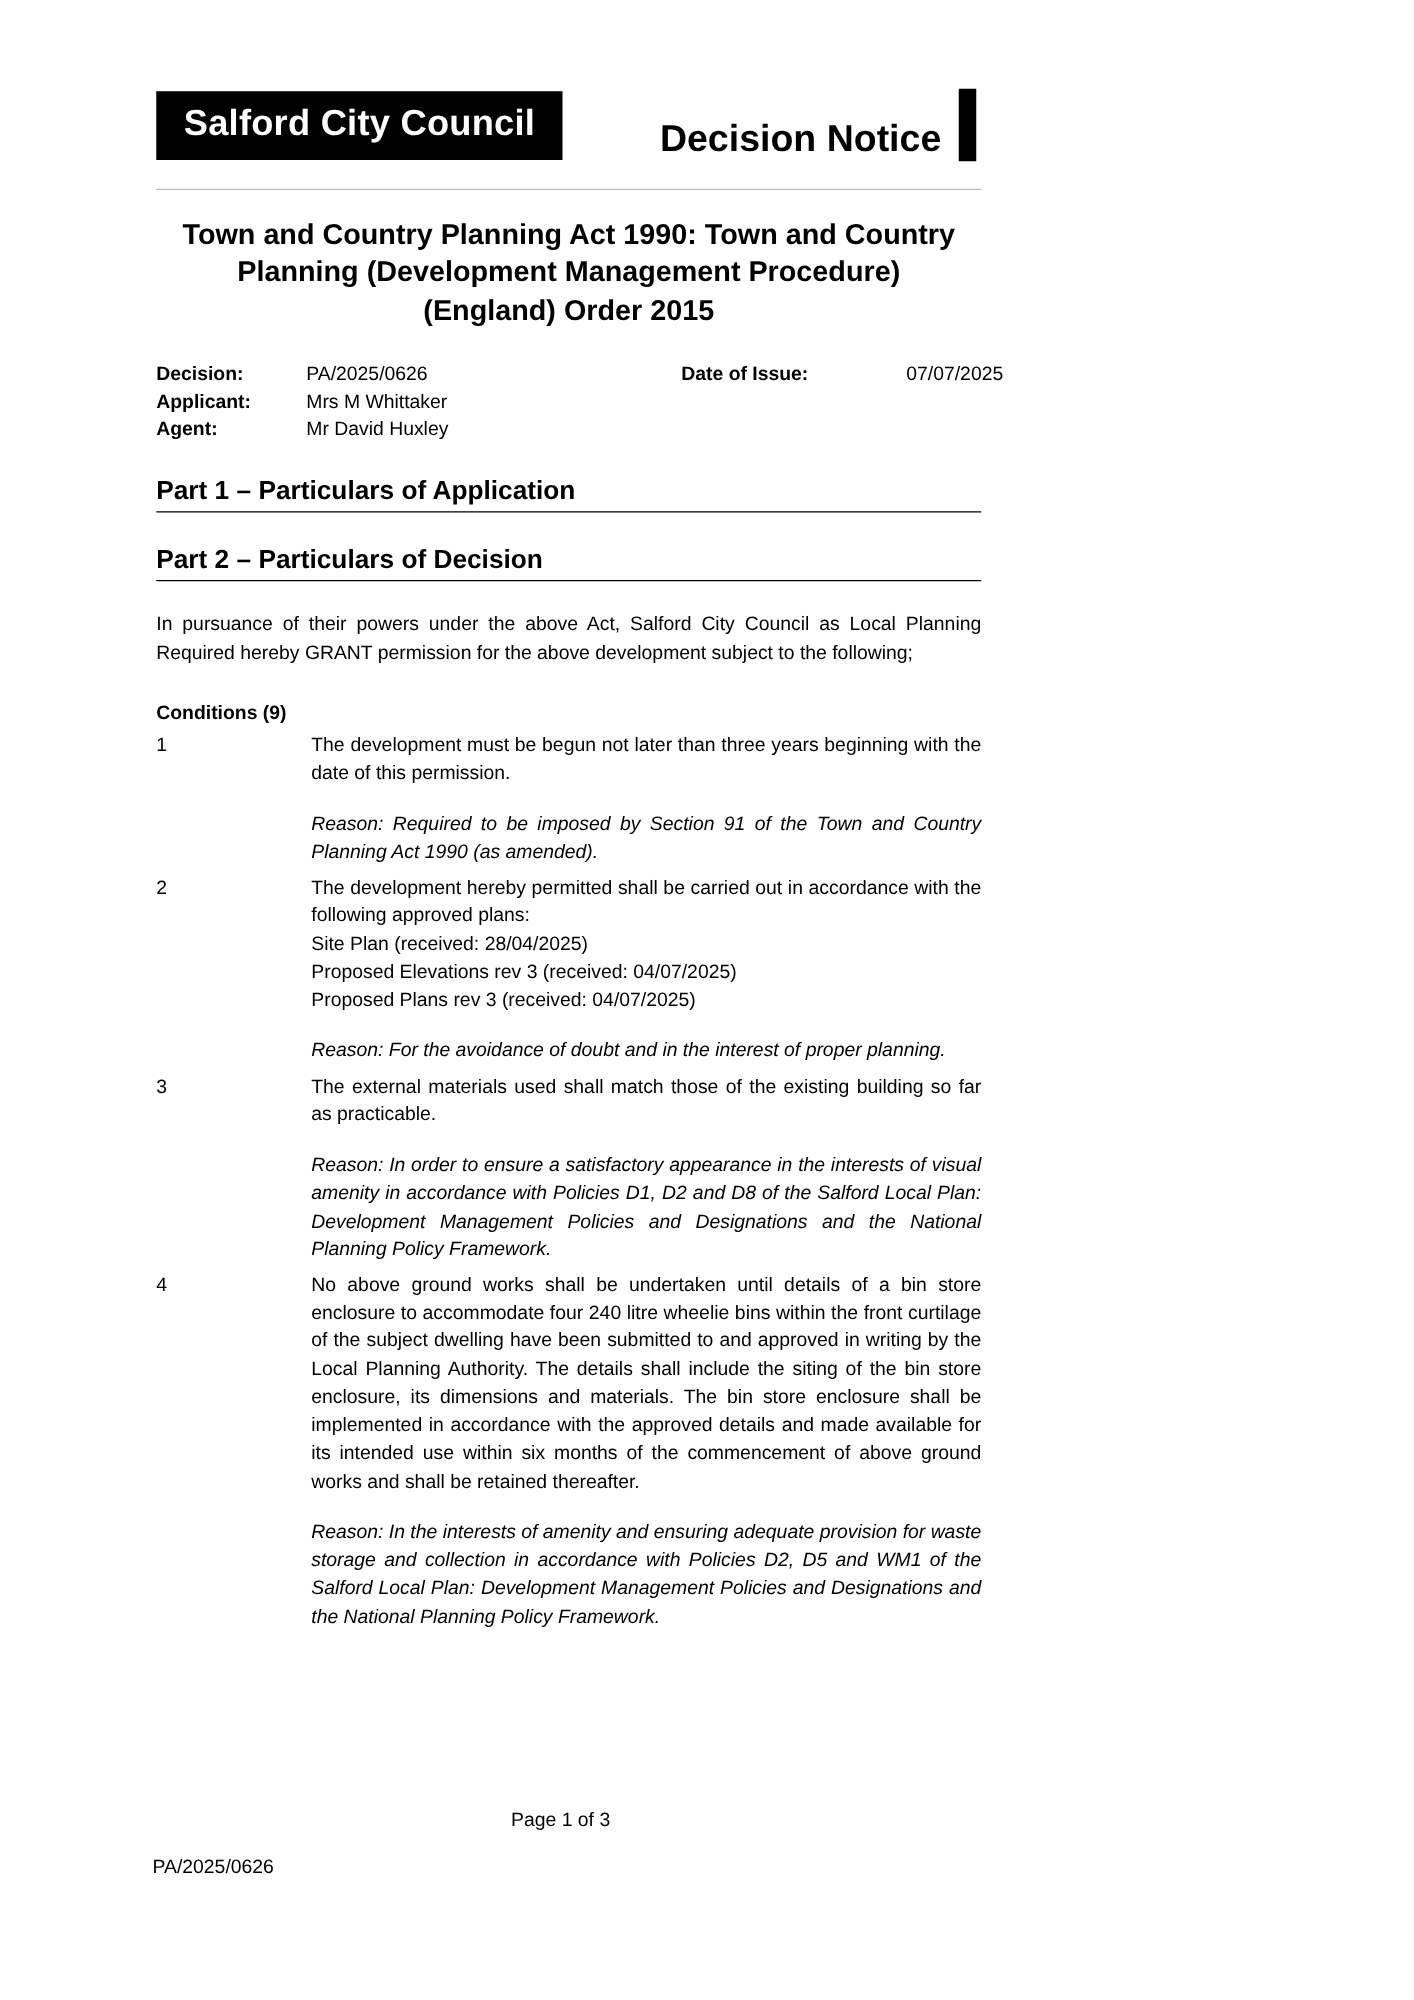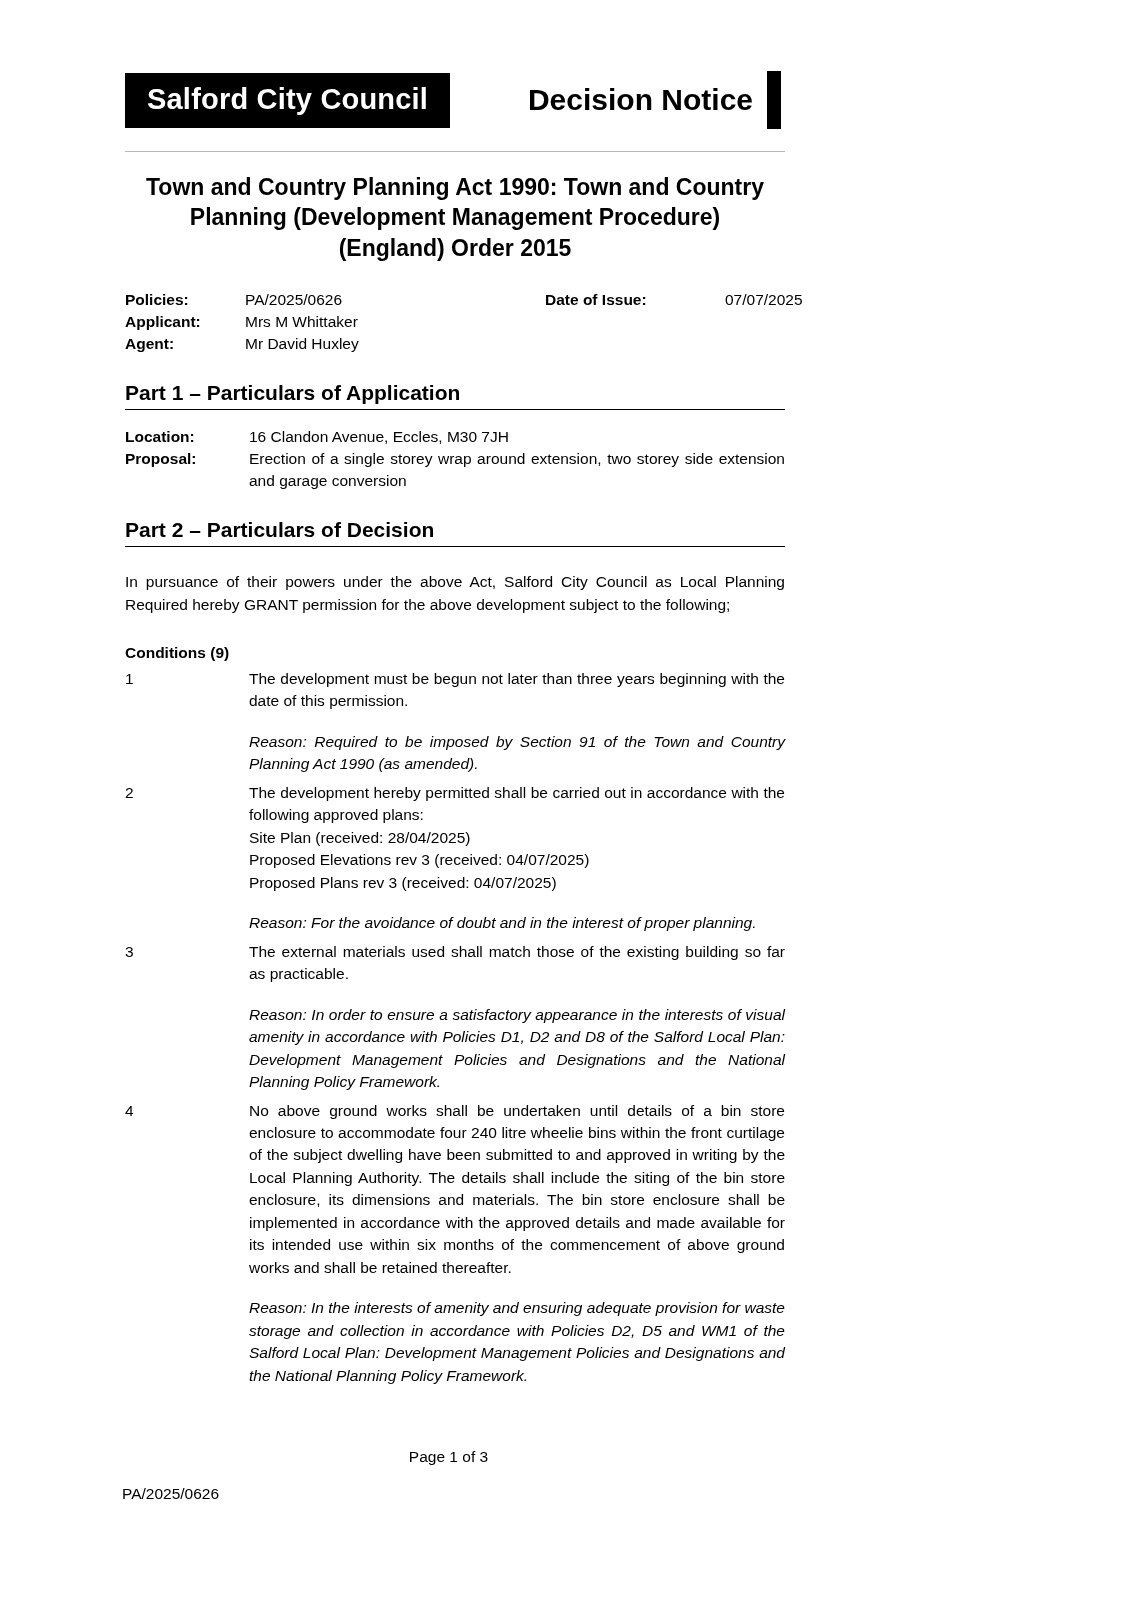--- a/index.html
+++ b/index.html
@@ -36,21 +36,21 @@
     color: #ffffff;
     font-size: 29px;
     font-weight: bold;
     letter-spacing: 0.2px;
     padding: 12px 22px 14px 22px;
     line-height: 1;
     white-space: nowrap;
   }
   .title-right {
     display: flex;
-    align-items: center;
+    align-items: flex-end;
     gap: 14px;
     margin-right: 4px;
   }
   .decision-title {
     font-size: 30px;
     font-weight: bold;
     white-space: nowrap;
   }
   .black-bar {
     width: 14px;
@@ -191,47 +191,37 @@
       <div class="black-bar"></div>
     </div>
   </div>
 
   <div class="rule"></div>
 
   <div class="act-title">Town and Country Planning Act 1990: Town and Country Planning (Development Management Procedure) (England) Order 2015</div>
 
   <div class="meta">
     <div class="meta-row">
-      <div class="meta-label">Policies:</div>
+      <div class="meta-label">Decision:</div>
       <div class="meta-value">PA/2025/0626</div>
       <div class="meta-label2">Date of Issue:</div>
       <div class="meta-value2">07/07/2025</div>
     </div>
     <div class="meta-row">
       <div class="meta-label">Applicant:</div>
       <div class="meta-value">Mrs M Whittaker</div>
     </div>
     <div class="meta-row">
       <div class="meta-label">Agent:</div>
       <div class="meta-value">Mr David Huxley</div>
     </div>
   </div>
 
   <div class="part-heading">Part 1 – Particulars of Application</div>
 
-  <div class="section-body">
-    <div class="loc-row">
-      <div class="loc-label">Location:</div>
-      <div class="loc-value">16 Clandon Avenue, Eccles, M30 7JH</div>
-    </div>
-    <div class="loc-row">
-      <div class="loc-label">Proposal:</div>
-      <div class="loc-value">Erection of a single storey wrap around extension, two storey side extension and garage conversion</div>
-    </div>
-  </div>
 
   <div class="part-heading">Part 2 – Particulars of Decision</div>
 
 
   <div class="pursuance">In pursuance of their powers under the above Act, Salford City Council as Local Planning Required hereby GRANT permission for the above development subject to the following;</div>
 
   <div class="conditions-heading">Conditions (9)</div>
 
   <div id="conditions-list">
       <div class="cond">

